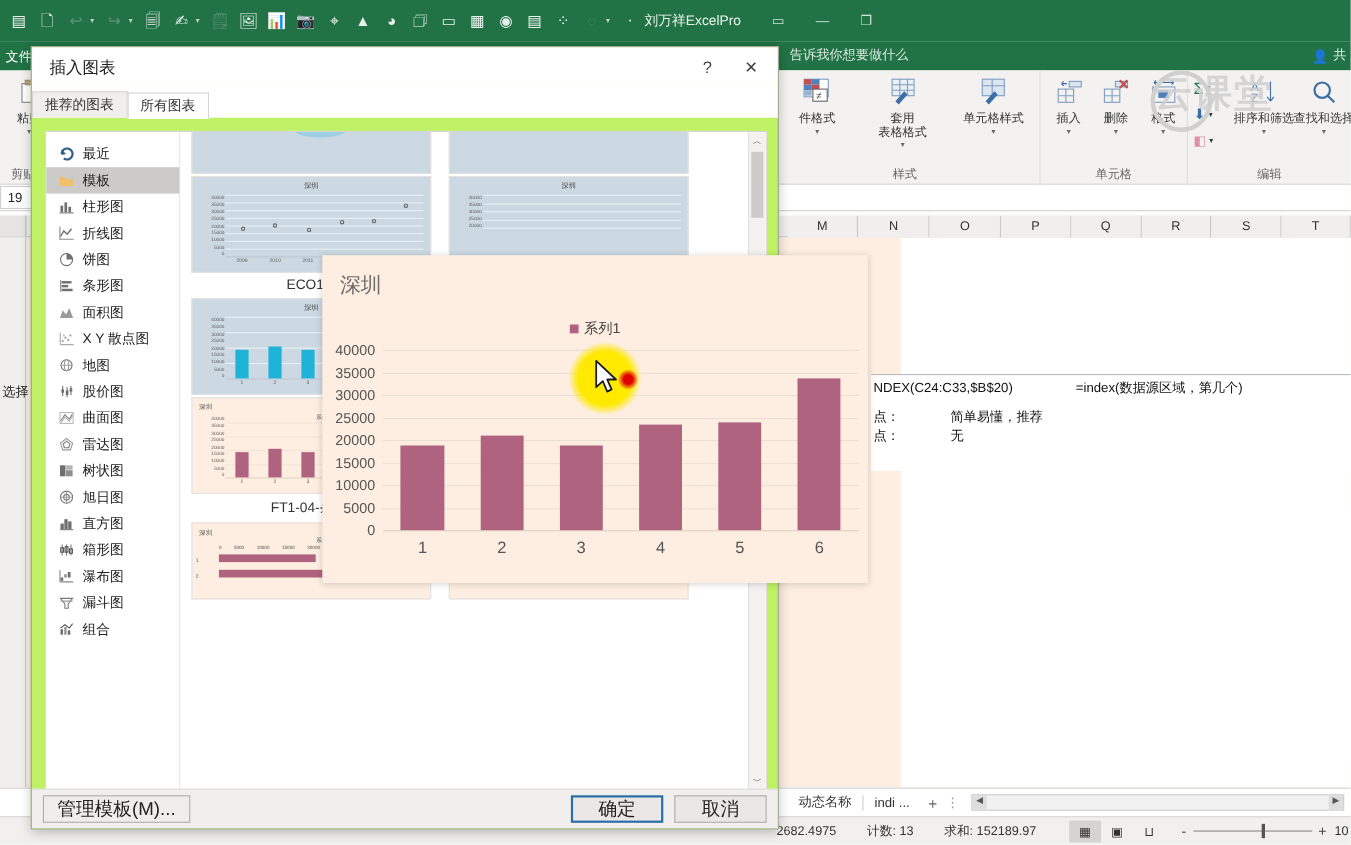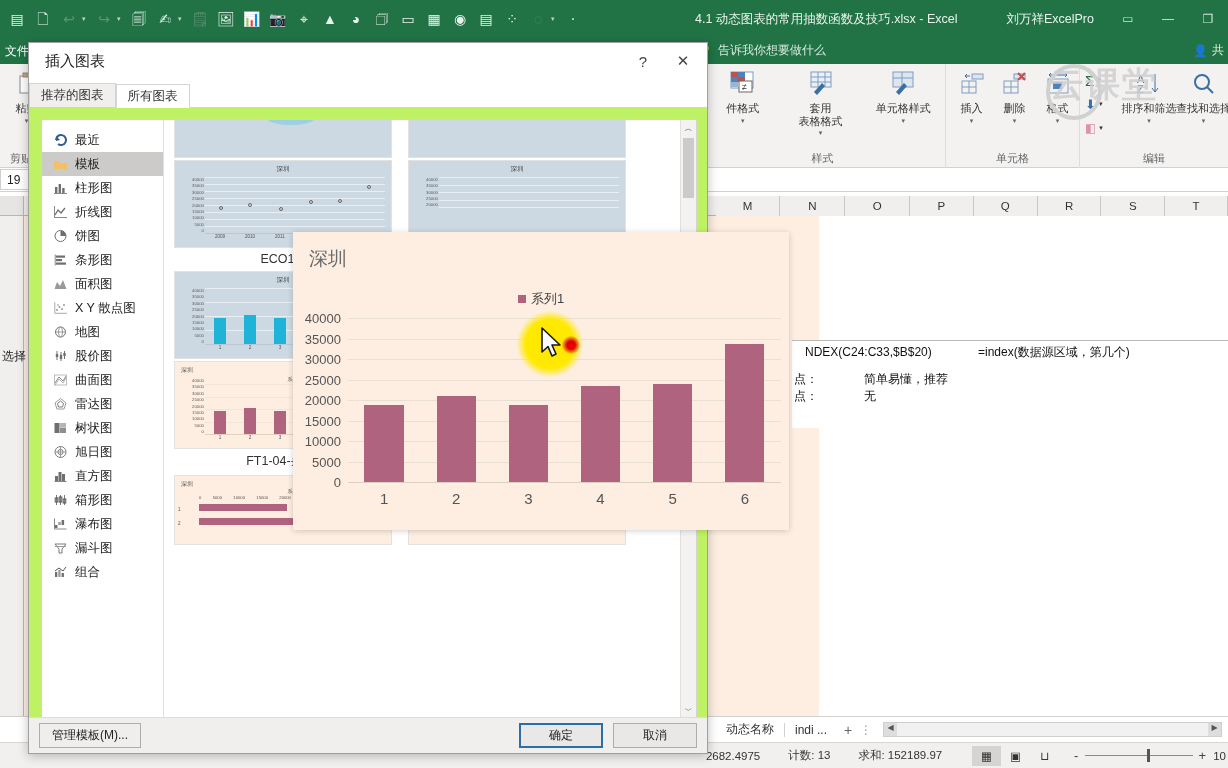--- a/index.html
+++ b/index.html
@@ -99,21 +99,21 @@
   .peach-fill{ position:absolute; left:24px; top:0; width:795px; height:500px; background:#fdeee1; }
   .sel-word{ position:absolute; left:2px; top:132px; font-size:12px; color:#222; }
 
   
   .notes{
     position:absolute; left:792px; top:340px; width:436px; height:88px;
     background:#fff; border-top:1px solid #bbb; font-size:12px; color:#111;
     padding:3px 0 0 0;
   }
   .notes .ln{ display:flex; line-height:17px; white-space:nowrap; }
-  .notes .c1{ width:140px; padding-left:13px; }
+  .notes .c1{ width:140px; padding-left:2px; }
   .notes .c2{ width:120px; }
   .notes .lbl-l{ width:44px; padding-left:2px; }
 
   
   .sheettabs{
     position:absolute; left:0; top:716px; width:1228px; height:26px;
     background:#fff; border-top:1px solid #d4d0cd; display:flex; align-items:center;
   }
   .stab{ font-size:12px; padding:0 10px; color:#333; height:26px; display:flex;
          align-items:center; }
@@ -197,21 +197,21 @@
   }
   .vscroll .a{ height:16px; display:flex; align-items:center; justify-content:center;
                font-size:8px; color:#555; }
   .vscroll .thumbbar{ position:absolute; top:18px; left:2px; width:11px; height:60px; background:#cdcbc9; }
   .dlg-foot{
     position:absolute; left:0; bottom:0; width:100%; height:36px; background:#f0efee;
     border-top:1px solid #dedcda; display:flex; align-items:center; padding:0 10px;
   }
   .btn{
     height:25px; min-width:84px; padding:0 12px; border:1px solid #adadad; background:#e9e8e7;
-    font-size:12px; color:#222; display:flex; align-items:center; justify-content:center;
+    font-size:17px; color:#222; display:flex; align-items:center; justify-content:center;
   }
   .btn.primary{ border:2px solid #2a6fa8; background:#e9e8e7; }
   .btn.ghost{ background:#efeeed; }
   .foot-spacer{ flex:1; }
 
   
   #preview{
     position:absolute; left:293px; top:232px; width:496px; height:298px;
     background:#fdeee1; box-shadow:0 1px 6px rgba(0,0,0,.18);
   }
@@ -303,21 +303,20 @@
       <div class="qicon">🗇</div>
       <div class="qicon">▭</div>
       <div class="qicon">▦</div>
       <div class="qicon">◉</div>
       <div class="qicon">▤</div>
       <div class="qicon">⁘</div>
       <div class="qicon dim">◌</div>
       <div class="caret">▾</div>
       <div class="qicon">⋅</div>
     </div>
-    <div class="title">4.1 动态图表的常用抽数函数及技巧.xlsx  -  Excel</div>
     <div class="acct">刘万祥ExcelPro</div>
     <div class="wbtn">▭</div>
     <div class="wbtn">—</div>
     <div class="wbtn">❐</div>
   </div>
 
   <div class="tellme-row"></div>
   <div class="filetab">文件</div>
   <div class="tellme">
     <span class="bulb">💡</span>

